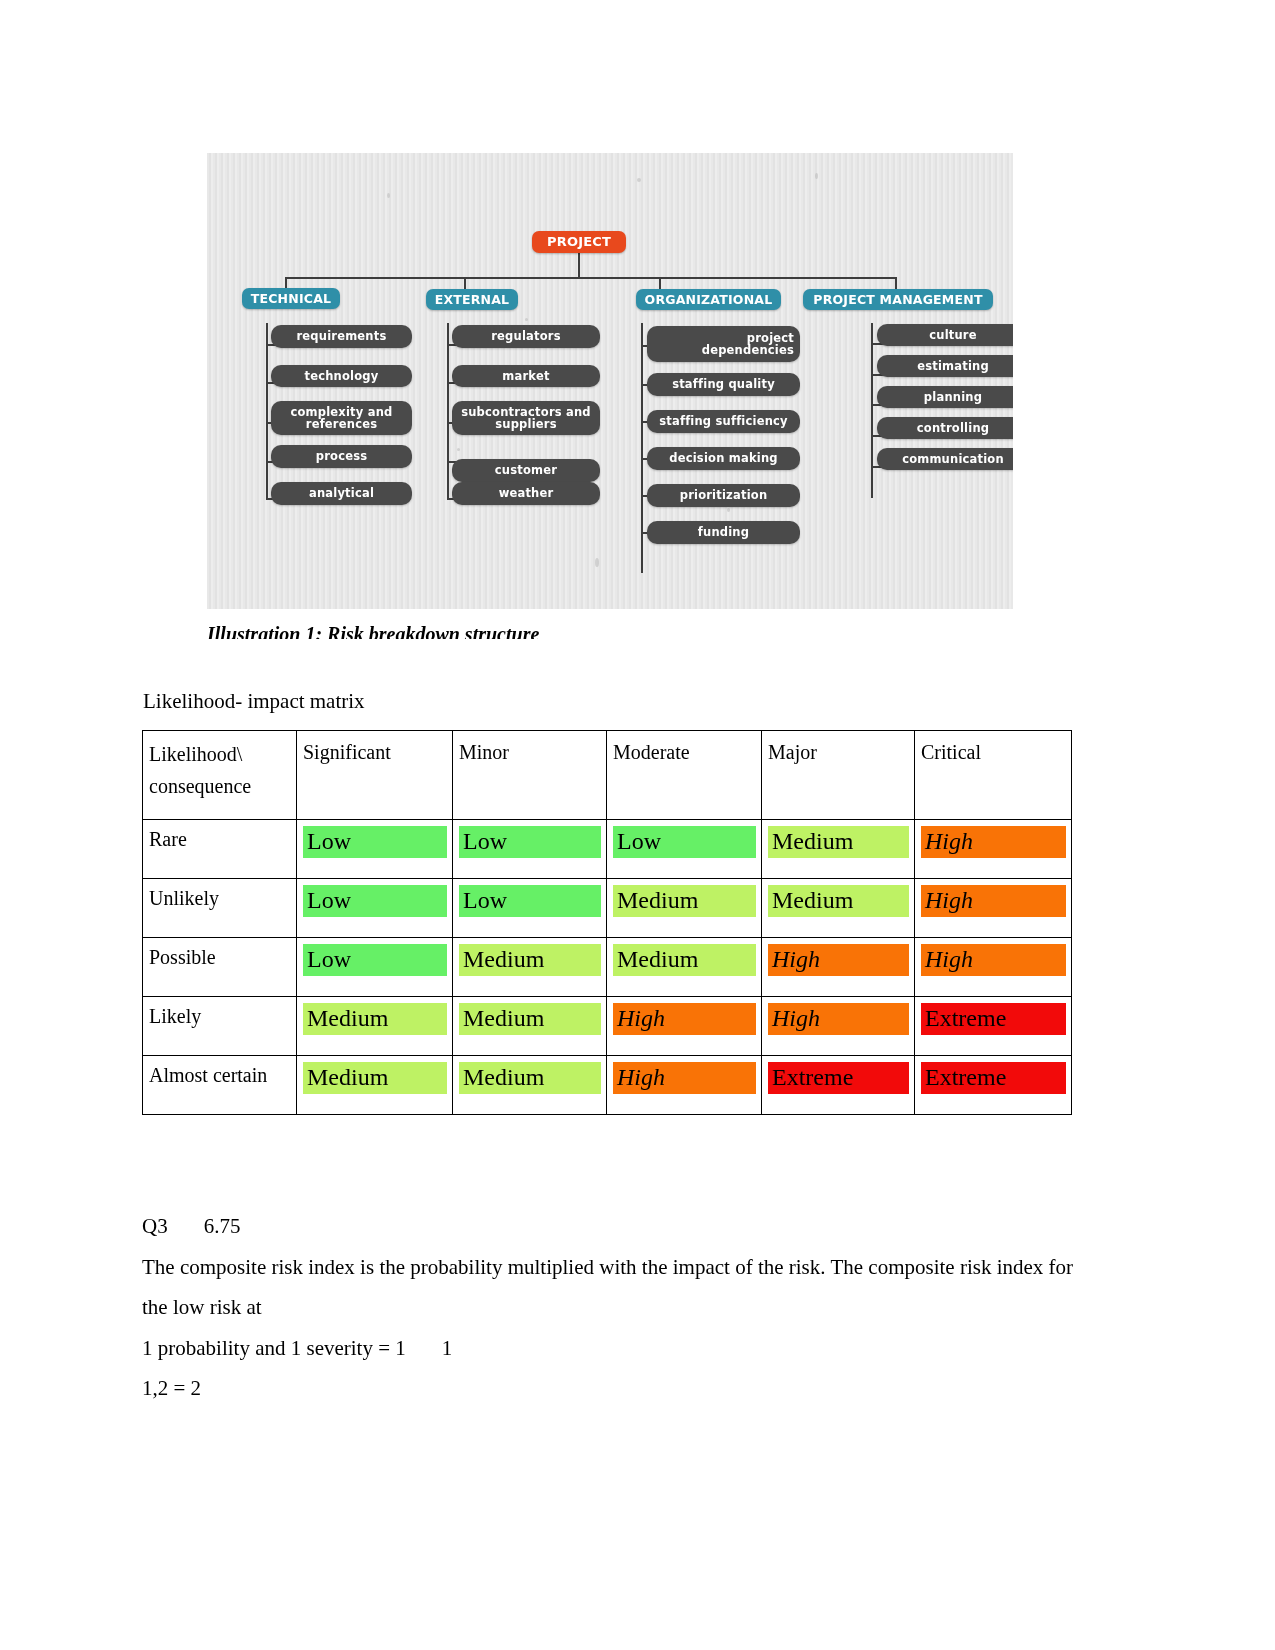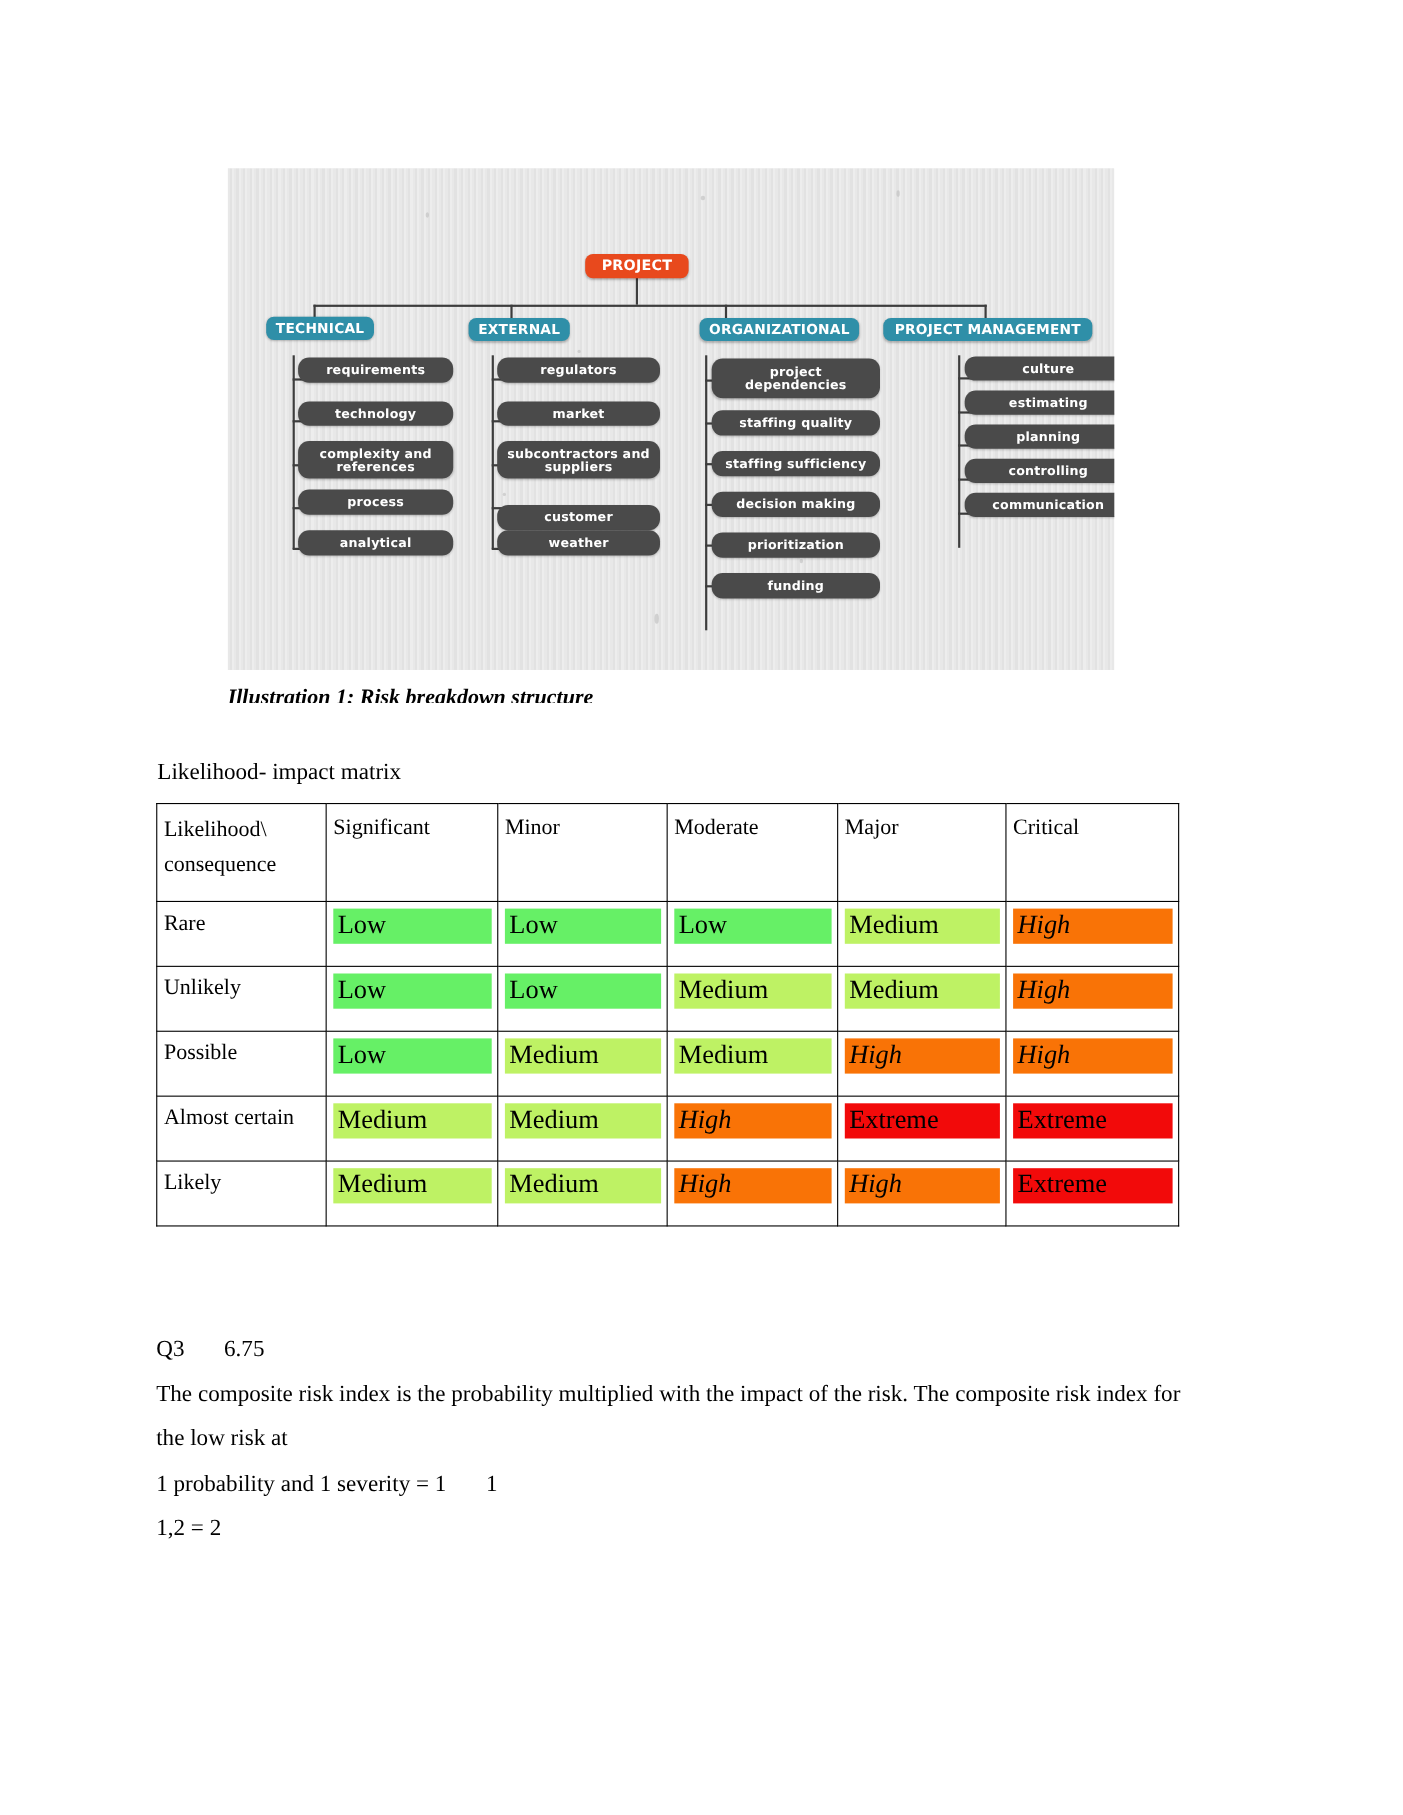--- a/index.html
+++ b/index.html
@@ -232,21 +232,21 @@
     <div class="node node-leaf" style="left:64px; top:248px; width:141px; height:34px;">complexity and references</div>
     <div class="node node-leaf" style="left:64px; top:292px; width:141px; height:23px;">process</div>
     <div class="node node-leaf" style="left:64px; top:329px; width:141px; height:23px;">analytical</div>
 
     <div class="node node-leaf" style="left:245px; top:172px; width:148px; height:23px;">regulators</div>
     <div class="node node-leaf" style="left:245px; top:212px; width:148px; height:22px;">market</div>
     <div class="node node-leaf" style="left:245px; top:248px; width:148px; height:34px;">subcontractors and suppliers</div>
     <div class="node node-leaf" style="left:245px; top:292px; width:148px; height:23px;margin-top:14px;">customer</div>
     <div class="node node-leaf" style="left:245px; top:329px; width:148px; height:23px;">weather</div>
 
-    <div class="node node-leaf" style="left:440px; top:173px; width:153px; height:36px;">project dependencies</div>
+    <div class="node node-leaf" style="left:440px; top:173px; width:153px; height:36px;text-align:right;">project dependencies</div>
     <div class="node node-leaf" style="left:440px; top:220px; width:153px; height:23px;">staffing quality</div>
     <div class="node node-leaf" style="left:440px; top:257px; width:153px; height:23px;">staffing sufficiency</div>
     <div class="node node-leaf" style="left:440px; top:294px; width:153px; height:23px;">decision making</div>
     <div class="node node-leaf" style="left:440px; top:331px; width:153px; height:23px;">prioritization</div>
     <div class="node node-leaf" style="left:440px; top:368px; width:153px; height:23px;">funding</div>
 
     <div class="node node-leaf" style="left:670px; top:171px; width:152px; height:22px;">culture</div>
     <div class="node node-leaf" style="left:670px; top:202px; width:152px; height:22px;">estimating</div>
     <div class="node node-leaf" style="left:670px; top:233px; width:152px; height:22px;">planning</div>
     <div class="node node-leaf" style="left:670px; top:264px; width:152px; height:22px;">controlling</div>
@@ -332,51 +332,51 @@
         </td>
       <td>
           <span class="chip chip-high">High</span>
         </td>
       <td>
           <span class="chip chip-high">High</span>
         </td>
     </tr>
 
     <tr class="body-row">
+      <td>Likely</td>
+      <td>
+          <span class="chip chip-medium">Medium</span>
+        </td>
+      <td>
+          <span class="chip chip-medium">Medium</span>
+        </td>
+      <td>
+          <span class="chip chip-high">High</span>
+        </td>
+      <td>
+          <span class="chip chip-high">High</span>
+        </td>
+      <td>
+          <span class="chip chip-extreme">Extreme</span>
+        </td>
+    </tr>
+
+    <tr class="body-row">
       <td>Almost certain</td>
       <td>
           <span class="chip chip-medium">Medium</span>
         </td>
       <td>
           <span class="chip chip-medium">Medium</span>
         </td>
       <td>
           <span class="chip chip-high">High</span>
         </td>
       <td>
           <span class="chip chip-extreme">Extreme</span>
-        </td>
-      <td>
-          <span class="chip chip-extreme">Extreme</span>
-        </td>
-    </tr>
-
-    <tr class="body-row">
-      <td>Likely</td>
-      <td>
-          <span class="chip chip-medium">Medium</span>
-        </td>
-      <td>
-          <span class="chip chip-medium">Medium</span>
-        </td>
-      <td>
-          <span class="chip chip-high">High</span>
-        </td>
-      <td>
-          <span class="chip chip-high">High</span>
         </td>
       <td>
           <span class="chip chip-extreme">Extreme</span>
         </td>
     </tr>
   </tbody>
 </table>
 
 <div class="prose p-q3">
   <span>Q3</span><span class="indent-gap"></span><span>6.75</span>

